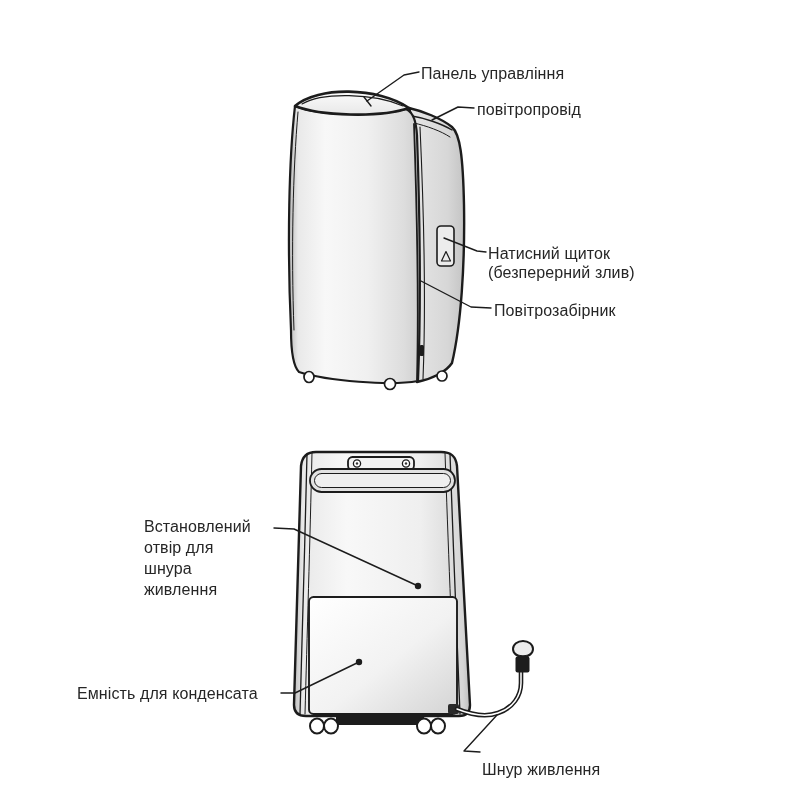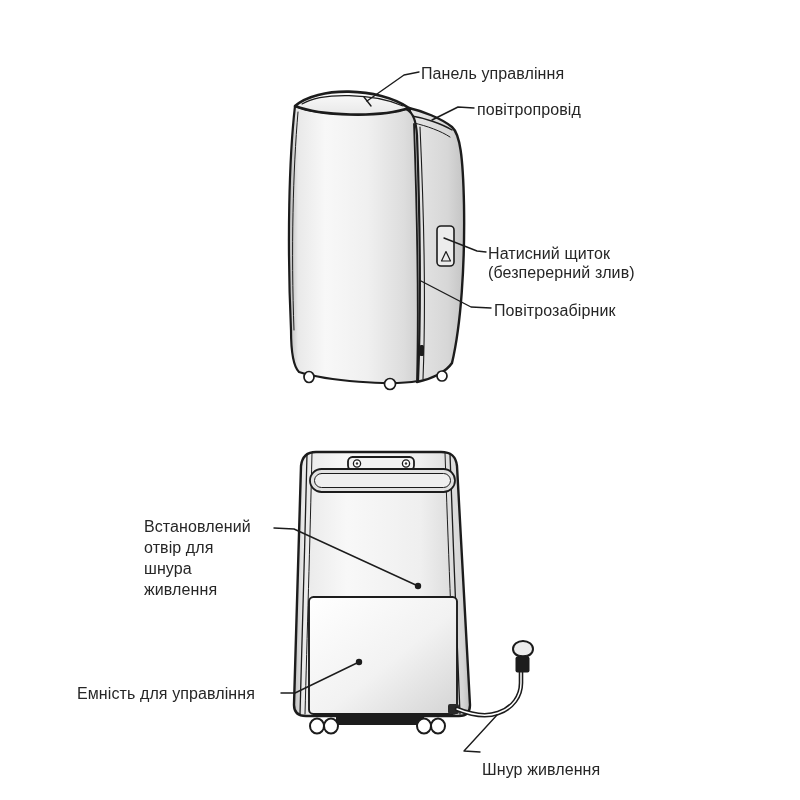--- a/index.html
+++ b/index.html
@@ -152,17 +152,17 @@
   <div class="label" style="left:488px; top:244px;">Натисний щиток
 (безперерний злив)</div>
 
   <div class="label" style="left:494px; top:301px;text-align:right;">Повітрозабірник</div>
 
   <div class="label wide" style="left:144px; top:516px;">Встановлений
 отвір для
 шнура
 живлення</div>
 
-  <div class="label" style="left:77px; top:684px;">Емність для управління</div>
+  <div class="label" style="left:77px; top:684px;">Емність для конденсата</div>
 
   <div class="label" style="left:482px; top:760px;">Шнур живлення</div>
 
 </div>
 
 </body></html>

